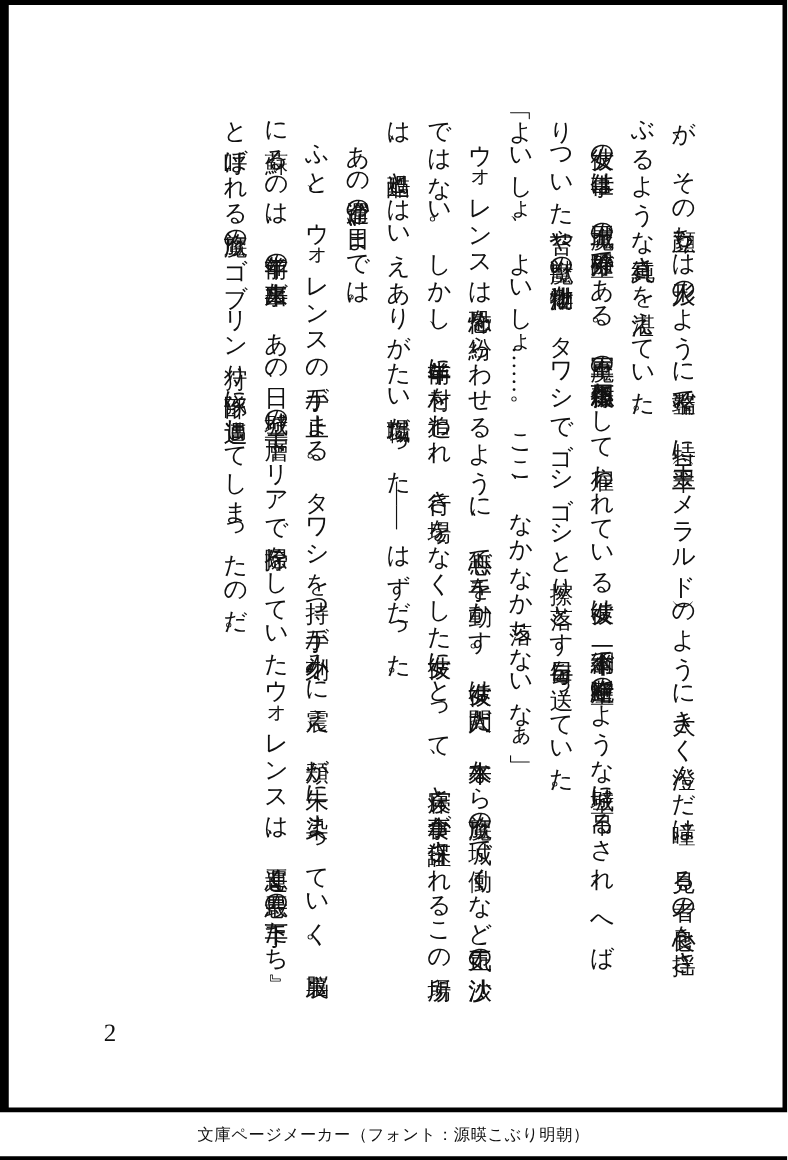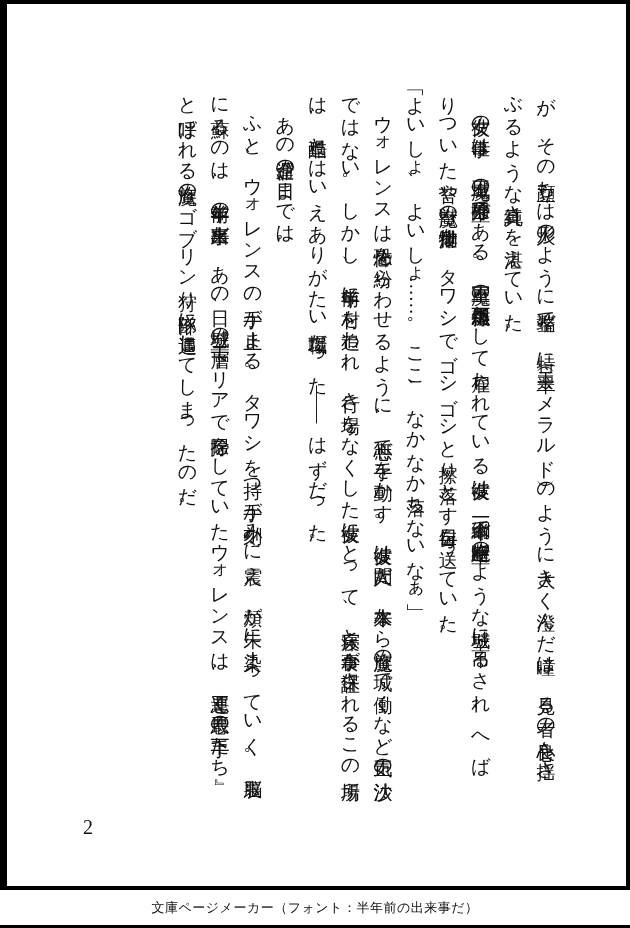--- a/index.html
+++ b/index.html
@@ -97,18 +97,18 @@
         <p class="indent">ウォレンスは恐怖を紛らわせるように、無心で手を動かす。彼女は人間だ。本来なら魔族の城で働くなど正気の沙汰ではない。しかし、半年前に村を追われ、行き場をなくした彼女にとって、寝床と食事が保証されるこの場所は、過酷とはいえありがたい職場だった――はずだった。</p>
         <p class="indent">あの〝運命の日〟までは。</p>
         <p class="indent">ふと、ウォレンスの手が止まる。タワシを持つ手が小刻みに震え、頬が朱に染まっていく。脳裏に蘇るのは、半年前の出来事だ。あの日、城壁の下層エリアで掃除をしていたウォレンスは、運悪く『最悪の手下たち』と呼ばれる魔族のゴブリン狩り部隊に遭遇してしまったのだ。</p>
       </div>
 
     <div class="page-number">2</div>
 
   </div>
 
   <div class="footer">
-    <div class="caption">文庫ページメーカー（フォント：半年前の出来事だ）</div>
+    <div class="caption">文庫ページメーカー（フォント：源暎こぶり明朝）</div>
   </div>
 
   <div class="bottom-bar"></div>
 
 </div>
 
 </body></html>

